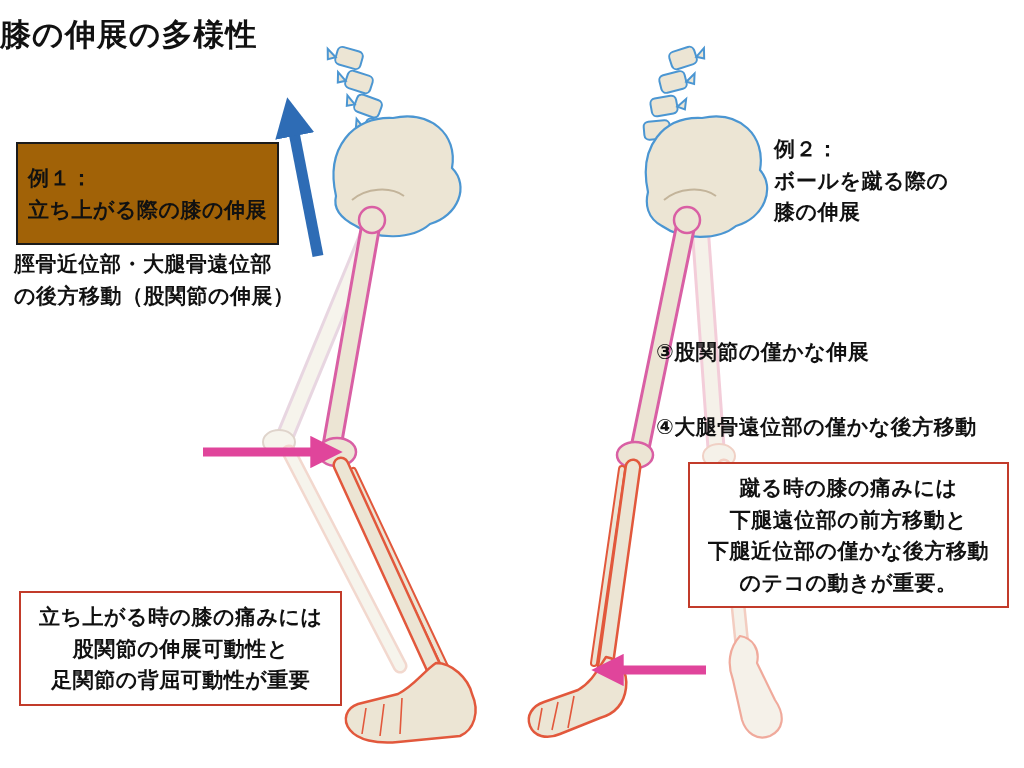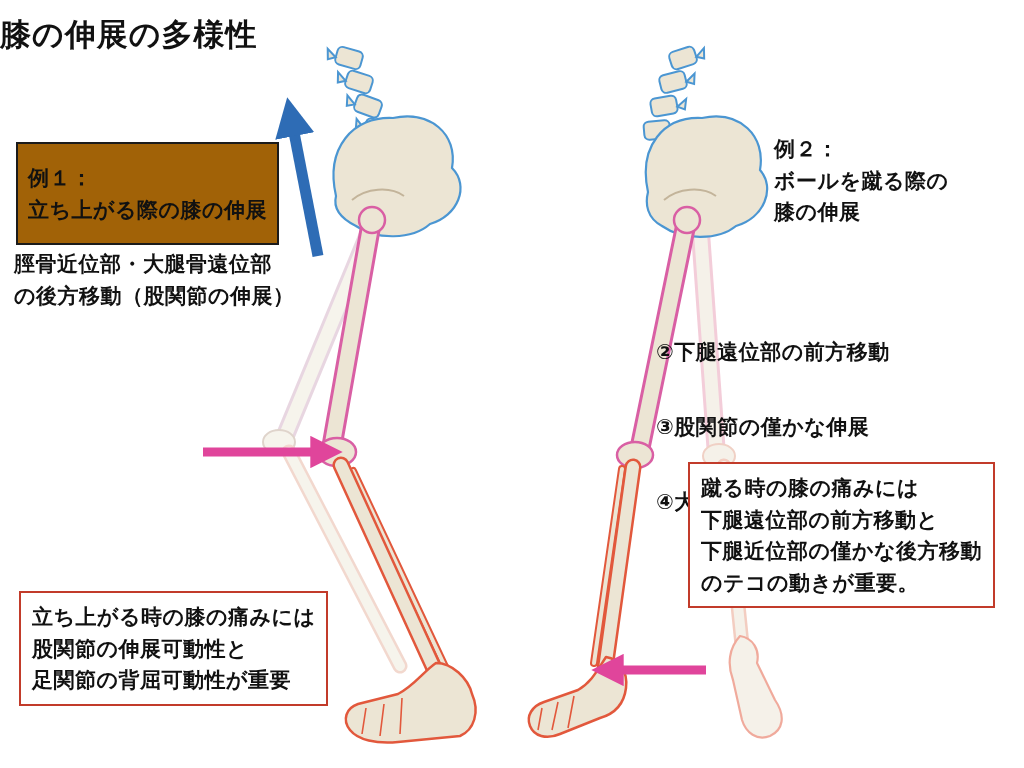--- a/index.html
+++ b/index.html
@@ -16,21 +16,21 @@
   }
   #stage-svg { position:absolute; left:0; top:0; z-index:1; }
   #diagram-title {
     top:12px; left:0; width:100%; text-align:left;
     font-size:31px; font-weight:800; letter-spacing:1px; z-index:3;
   }
   .box-black {
     border:2.5px solid #1b1b1b; background:#a16207; padding:18px 10px;
   }
   .box-red {
-    border:2.5px solid #c23b2a; background:#fff; padding:8px 11px;
+    border:2.5px solid #c23b2a; background:#fff; padding:8px 18px;text-align:center;
   }
   #example1-box   { left:16px;  top:142px; }
   #left-desc      { left:14px;  top:248px; }
   #left-pain-box  { left:19px;  top:591px; }
   #example2-label { left:774px; top:133px; }
   #steps-list     { left:656px; top:296px; line-height:1.78; }
   #right-pain-box { left:688px; top:462px; }
   .step-line { white-space:nowrap; }
 </style>
 </head>
@@ -175,21 +175,20 @@
 
 <div id="left-pain-box" class="abs jp box-red">立ち上がる時の膝の痛みには
 股関節の伸展可動性と
 足関節の背屈可動性が重要</div>
 
 <div id="example2-label" class="abs jp">例２：
 ボールを蹴る際の
 膝の伸展</div>
 
 <div id="steps-list" class="abs jp">
-  <div class="step-line">②下腿遠位部の前方移動</div>
   <div class="step-line">③股関節の僅かな伸展</div>
   <div class="step-line">④大腿骨遠位部の僅かな後方移動</div>
 </div>
 
 <div id="right-pain-box" class="abs jp box-red">蹴る時の膝の痛みには
 下腿遠位部の前方移動と
 下腿近位部の僅かな後方移動
 のテコの動きが重要。</div>
 
 </body></html>

